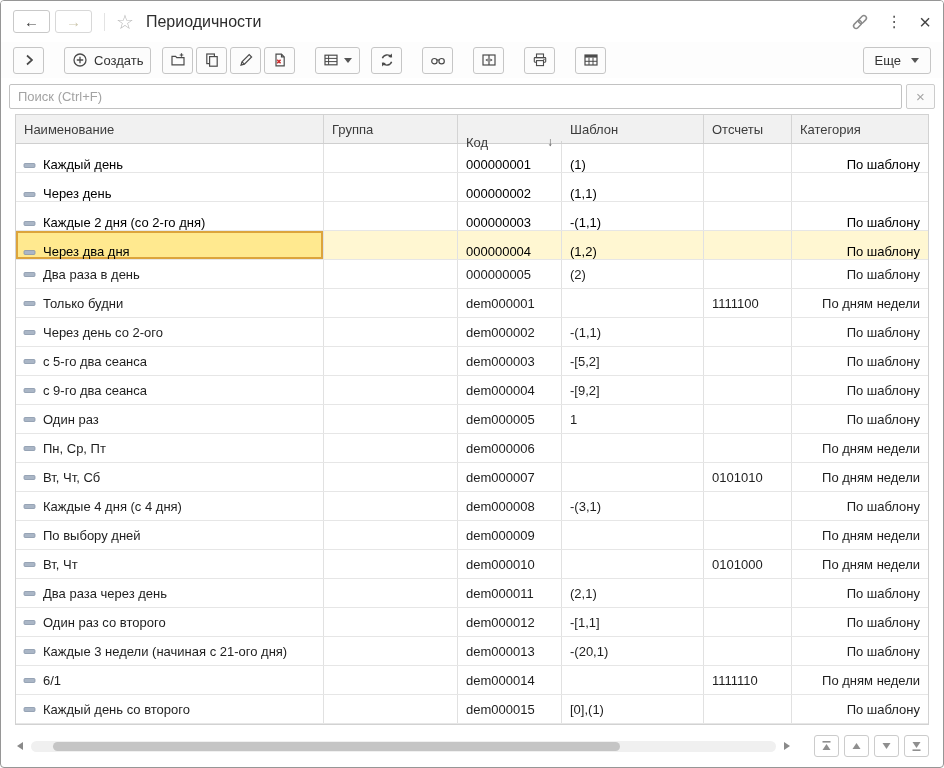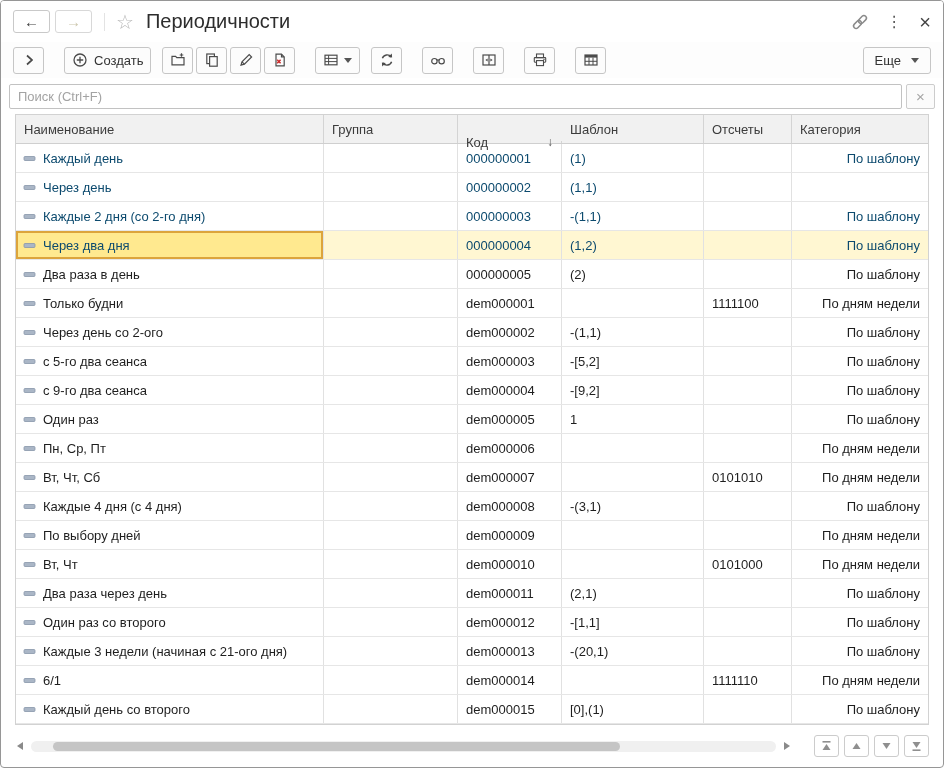--- a/index.html
+++ b/index.html
@@ -11,21 +11,21 @@
     font-family:"Liberation Sans","DejaVu Sans",sans-serif;
     display:flex; flex-direction:column;
   }
   
   .titlebar { flex:0 0 41px; display:flex; align-items:center; padding:0 12px; background:#fff; }
   .nav-btn { width:37px; height:23px; border:1px solid #c9c9c9; border-radius:3px; background:#fff;
              display:flex; align-items:center; justify-content:center; font-size:15px; color:#3d3d3d; margin-right:5px; }
   .nav-btn.disabled { color:#cdc7ae; border-color:#d8d8d8; }
   .tb-sep { width:1px; height:18px; background:#e3e3e3; margin:0 7px; }
   .star { font-size:20px; color:#b9b9b9; margin:0 12px 0 4px; line-height:1; }
-  .page-title { font-size:20px; color:#2d2d2d; }
+  .page-title { font-size:16px; color:#2d2d2d; }
   .tb-right { margin-left:auto; display:flex; align-items:center; gap:15px; }
   .kebab { font-size:16px; color:#5a5a5a; line-height:1; padding:0 2px; }
   .close-x { font-size:20px; color:#444; line-height:1; }
   
   .toolbar { flex:0 0 36px; display:flex; align-items:center; padding:0 12px; background:#fdfdfd; }
   .btn { height:27px; border:1px solid #c6c6c6; border-radius:3px; background:#fcfcfc;
          display:flex; align-items:center; justify-content:center; padding:0 7px; }
   .btn-i { width:31px; padding:0; }
   .btn-label { font-size:13px; color:#333; margin-left:6px; white-space:nowrap; }
   .g2 { margin-left:3px; }
@@ -52,21 +52,21 @@
   .th-code { justify-content:space-between;margin-top:26px; }
   .sort-arrow { font-size:12px; color:#555; }
   .c1 { width:308px; } .c2 { width:134px; } .c3 { width:104px; }
   .c4 { width:142px; } .c5 { width:88px; }  .c6 { flex:1; }
   .tr { display:flex; height:29px; background:#fff; border-bottom:1px solid #e6e6e6; }
   .td { display:flex; align-items:center; padding:0 8px; font-size:13px; color:#1e1e1e;
         border-right:1px solid #e1e1e1; overflow:hidden; white-space:nowrap; }
   .td:last-child { border-right:none; }
   .td-name { padding-left:7px; gap:7px; }
   .td-category { justify-content:flex-end; }
-  .row-blue .td { color:#0c4a6e; }
+  .row-blue .td { color:#000000;align-items:flex-end; }
   .row-selected { background:#fff7d2; }
   .row-selected .td-name { background:#ffe98f; box-shadow:inset 0 0 0 2px #dca43c; }
   .row-icon { flex:0 0 13px; height:13px; display:flex; align-items:center; }
   
   .bottom-bar { flex:1; display:flex; align-items:center; padding:0 14px; }
   .scroll-arrow { width:10px; display:flex; align-items:center; justify-content:center; }
   .track { flex:1; height:11px; background:#f0f0f0; border-radius:6px; position:relative; margin:0 6px; }
   .thumb { position:absolute; left:3%; width:76%; top:1px; bottom:1px; background:#c5c5c5; border-radius:5px; }
   .nav4 { display:flex; gap:5px; margin-left:22px; }
   .btn-s { width:25px; height:22px; border:1px solid #cccccc; border-radius:3px; background:#fff;

